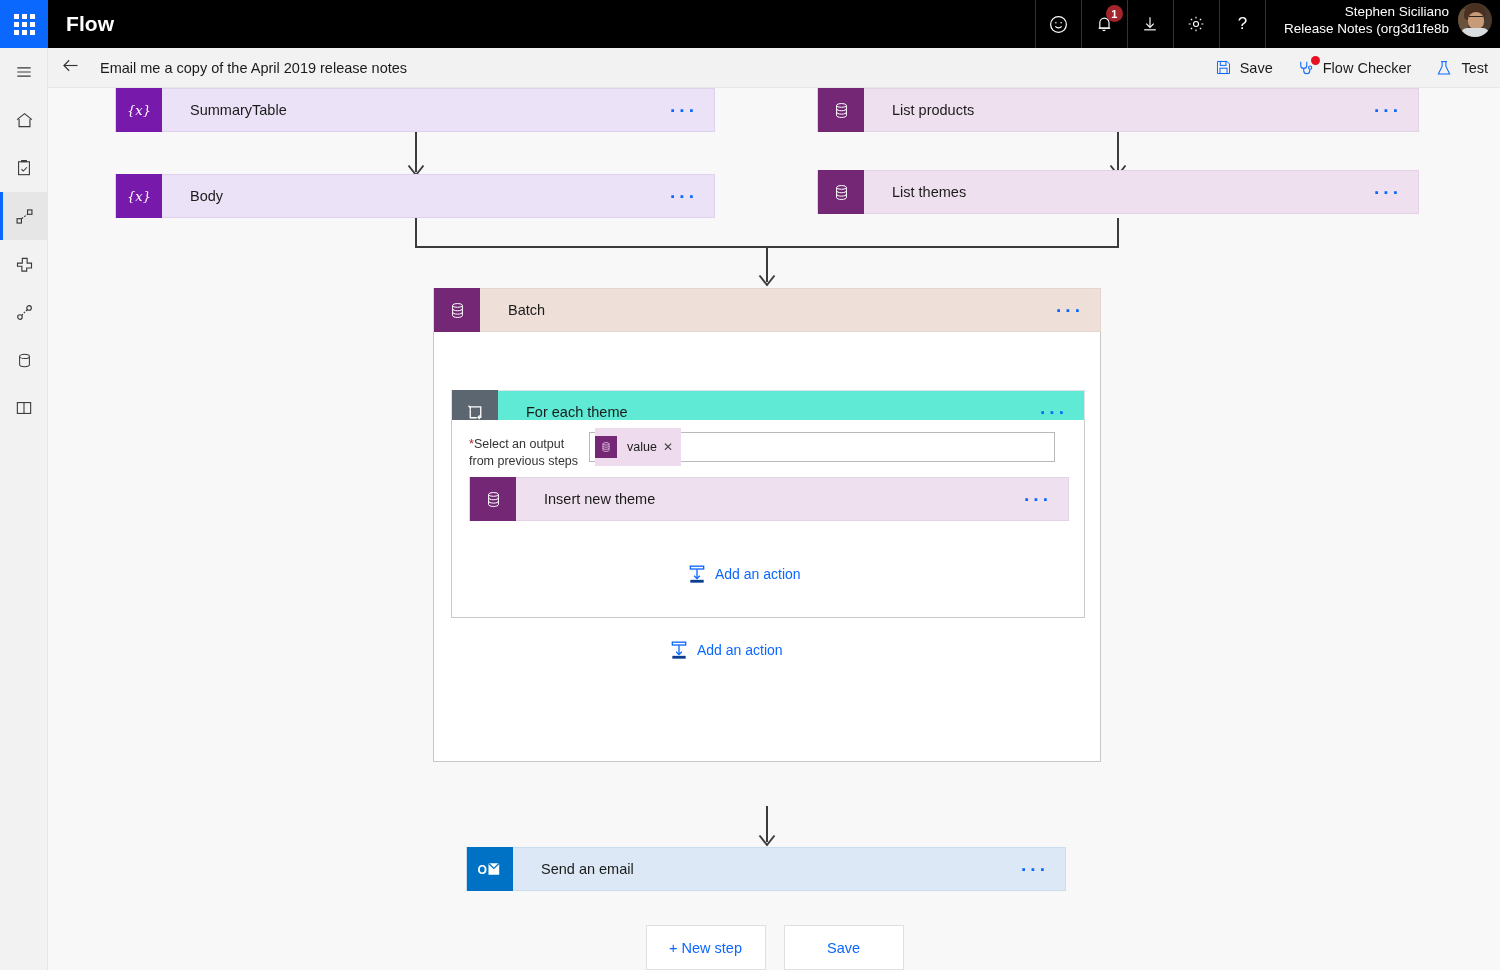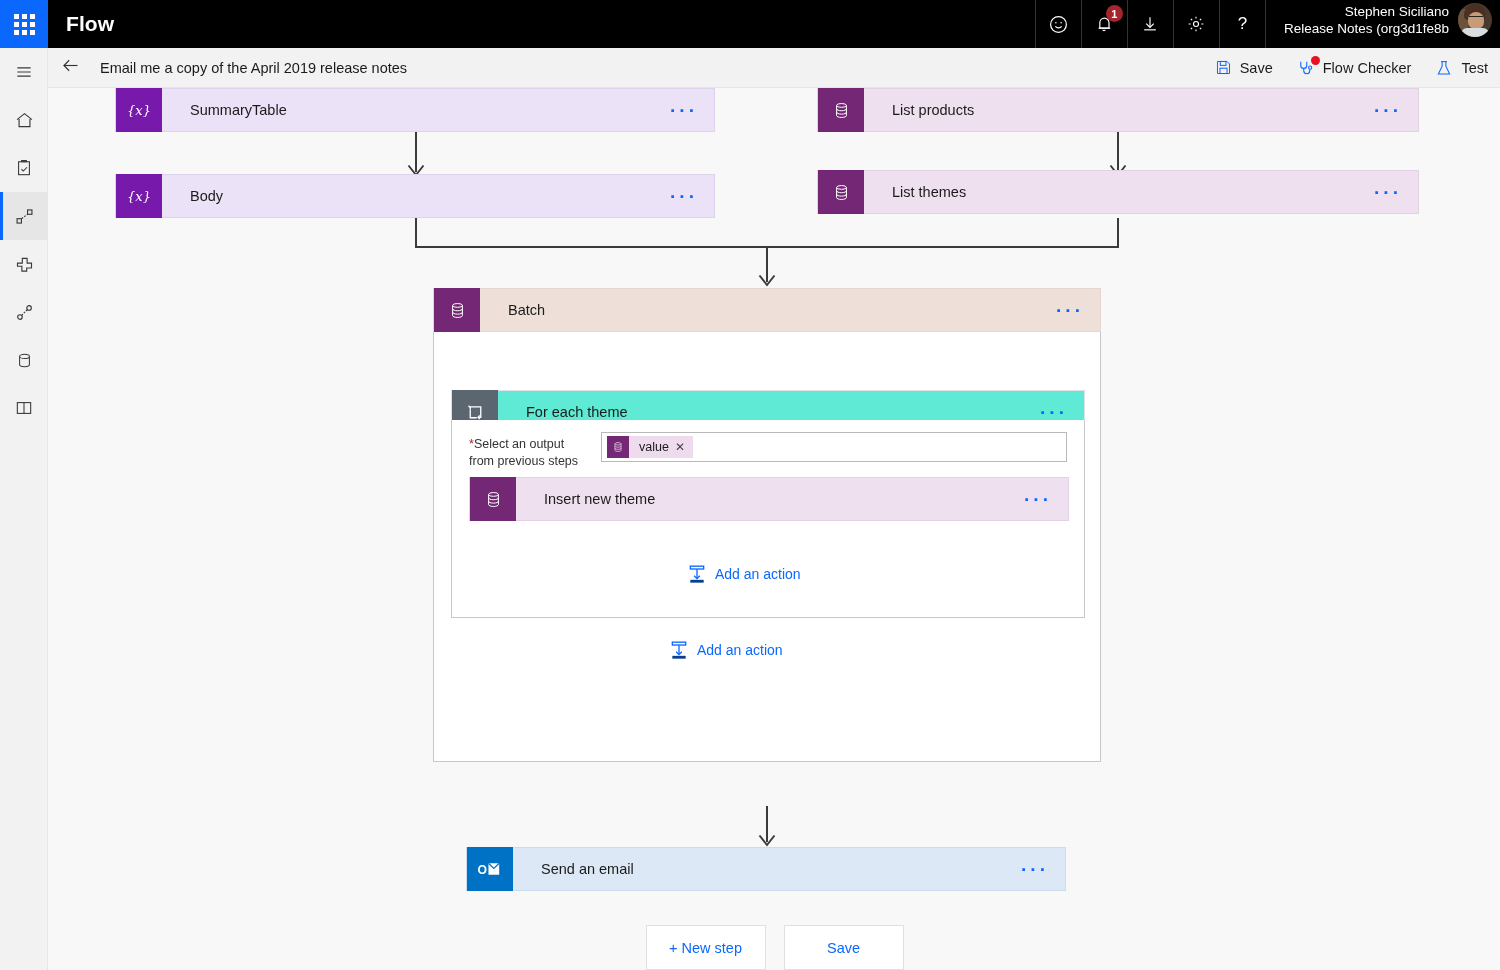--- a/index.html
+++ b/index.html
@@ -155,21 +155,21 @@
   .param-label {
     width: 120px; font-size: 12.5px; color: #333; line-height: 1.35;
     padding-top: 4px;
   }
   .param-label .req { color: #a4262c; }
   .param-field {
     width: 466px; height: 30px; border: 1px solid #b9b9b9; background: #fff;
     display: flex; align-items: center; padding-left: 5px;
   }
   .token {
-    display: flex; align-items: center; height: 22px; background: #eedcee;
+    display: flex; align-items: center; height: 38px; background: #eedcee;
     font-size: 12.5px; color: #1b1b1b;
   }
   .token-ico {
     width: 22px; height: 22px; background: #742774; display: flex;
     align-items: center; justify-content: center; flex: 0 0 22px;
   }
   .token-text { padding: 0 6px 0 10px; }
   .token-x { padding-right: 8px; cursor: pointer; font-size: 12px; color: #444; }
 
   
@@ -487,21 +487,21 @@
           <path d="M16.9 15.5 14.9 17.5l2 2"></path>
           <path d="M6 8.5V18h7.4"></path>
         </svg>
       </div>
       <div class="card-title">For each theme</div>
       <div class="card-ellipsis">···</div>
     </div>
 
     <div class="loop-box">
 
-      <div class="param-row" style="left:17px; top:12px;gap:12px;">
+      <div class="param-row" style="left:17px; top:12px;">
         <div class="param-label">
           <span class="req">*</span><span>Select an output</span><br>
           <span>from previous steps</span>
         </div>
         <div class="param-field">
           <span class="token">
             <span class="token-ico">
               <svg width="12" height="14" viewBox="0 0 24 24" fill="none" stroke="#e7c8e7" stroke-width="1.6">
                 <ellipse cx="12" cy="5.6" rx="6.2" ry="2.4"></ellipse>
                 <path d="M5.8 5.6v12.8c0 1.32 2.78 2.4 6.2 2.4s6.2-1.08 6.2-2.4V5.6"></path>

